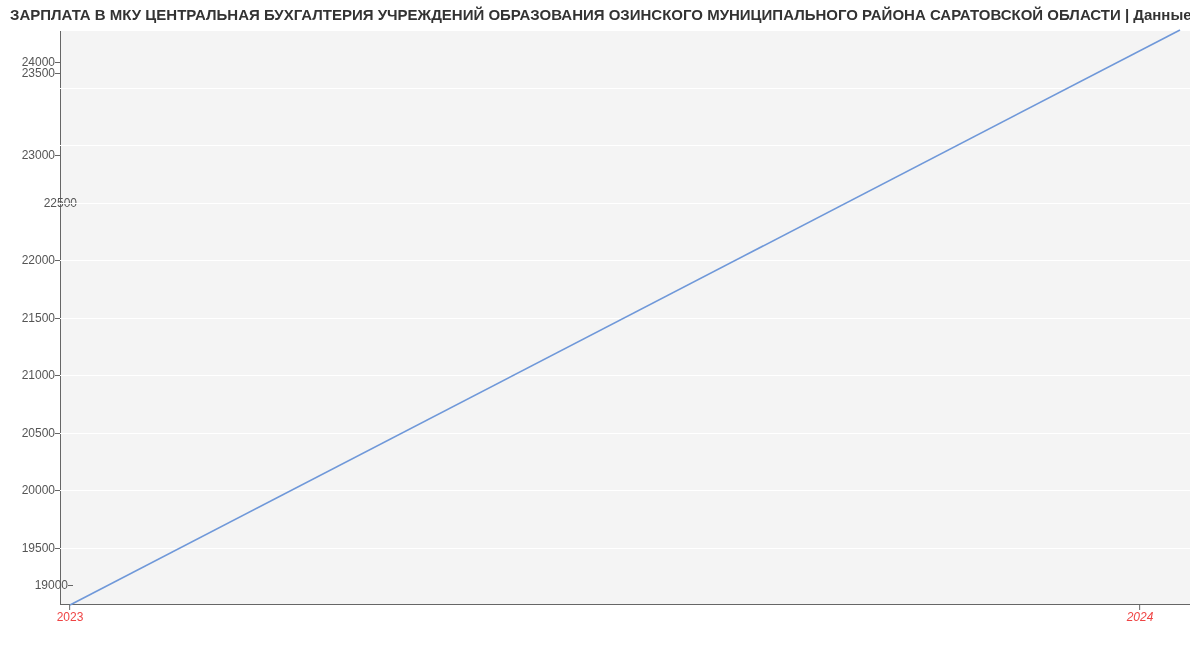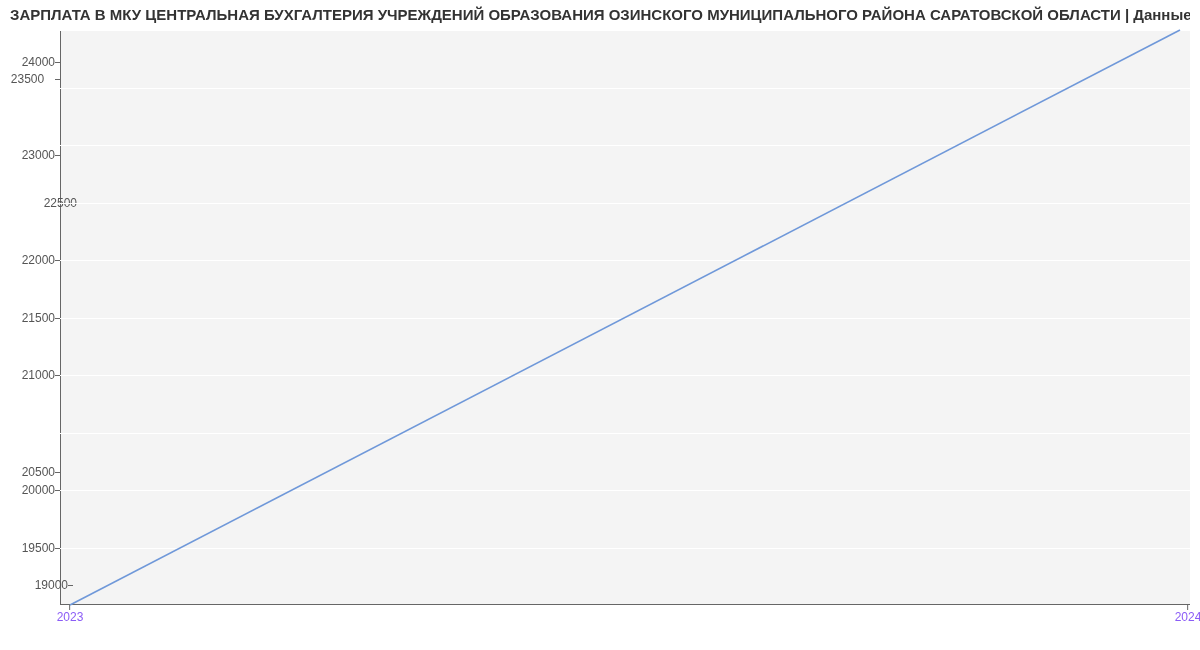--- a/index.html
+++ b/index.html
@@ -60,21 +60,21 @@
     position: absolute;
     left: 60px;
     width: 1130px;
     height: 0;
     border-top: 1px solid #ffffff;
   }
   .xtick {
     position: absolute;
     top: 610px;
     font-size: 12px;
-    color: #8b5cf6;
+    color: #ef4444;
     transform: translateX(-50%);
   }
   .xtick .mark {
     position: absolute;
     left: 50%;
     top: -5px;
     width: 1px;
     height: 5px;
     background: #666;
     transform: translateX(-50%);
@@ -93,42 +93,42 @@
 
 <div class="wrap">
   <div class="title">ЗАРПЛАТА В МКУ ЦЕНТРАЛЬНАЯ БУХГАЛТЕРИЯ УЧРЕЖДЕНИЙ ОБРАЗОВАНИЯ ОЗИНСКОГО МУНИЦИПАЛЬНОГО РАЙОНА САРАТОВСКОЙ ОБЛАСТИ | Данные mnogo.work</div>
 
   <div class="plot"></div>
 
   <div id="yticks">
       <div class="ytick" style="top: 585px; padding-left: 13px;">19000<span class="mark"></span></div>
       <div class="ytick" style="top: 547.5px;">19500<span class="mark"></span></div>
       <div class="ytick" style="top: 490px;">20000<span class="mark"></span></div>
-      <div class="ytick" style="top: 432.5px; margin-top: 39px;">20500<span class="mark"></span></div>
+      <div class="ytick" style="top: 432.5px;">20500<span class="mark"></span></div>
       <div class="ytick" style="top: 375px;">21000<span class="mark"></span></div>
       <div class="ytick" style="top: 317.5px;">21500<span class="mark"></span></div>
       <div class="ytick" style="top: 260px;">22000<span class="mark"></span></div>
       <div class="ytick" style="top: 202.5px; margin-left: 22px;">22500<span class="mark"></span></div>
       <div class="ytick" style="top: 155px;">23000<span class="mark"></span></div>
-      <div class="ytick" style="top: 79px; text-align: center;">23500<span class="mark"></span></div>
+      <div class="ytick" style="top: 73px;">23500<span class="mark"></span></div>
       <div class="ytick" style="top: 30px; margin-top: 32px;">24000<span class="mark"></span></div>
     </div>
   <div id="grids">
       <div class="grid" style="top: 547.5px;"></div>
       <div class="grid" style="top: 490px;"></div>
       <div class="grid" style="top: 432.5px;"></div>
       <div class="grid" style="top: 375px;"></div>
       <div class="grid" style="top: 317.5px;"></div>
       <div class="grid" style="top: 260px;"></div>
       <div class="grid" style="top: 202.5px;"></div>
       <div class="grid" style="top: 145px;"></div>
       <div class="grid" style="top: 87.5px;"></div>
       <div class="grid" style="top: 30px;"></div>
     </div>
   <div id="xticks">
       <div class="xtick" style="left: 70px;">2023<span class="mark"></span></div>
-      <div class="xtick" style="left: 1188px;">2024<span class="mark"></span></div>
+      <div class="xtick" style="left: 1140px; font-style: italic;">2024<span class="mark"></span></div>
     </div>
 
   <svg class="lines" viewBox="0 0 1130 575" preserveAspectRatio="none">
     <polyline id="series0" fill="none" stroke-width="1.6" points="10.0,575.0 1120.0,0.0" stroke="#6f98d9"></polyline>
   </svg>
 </div>
 
 </body></html>

